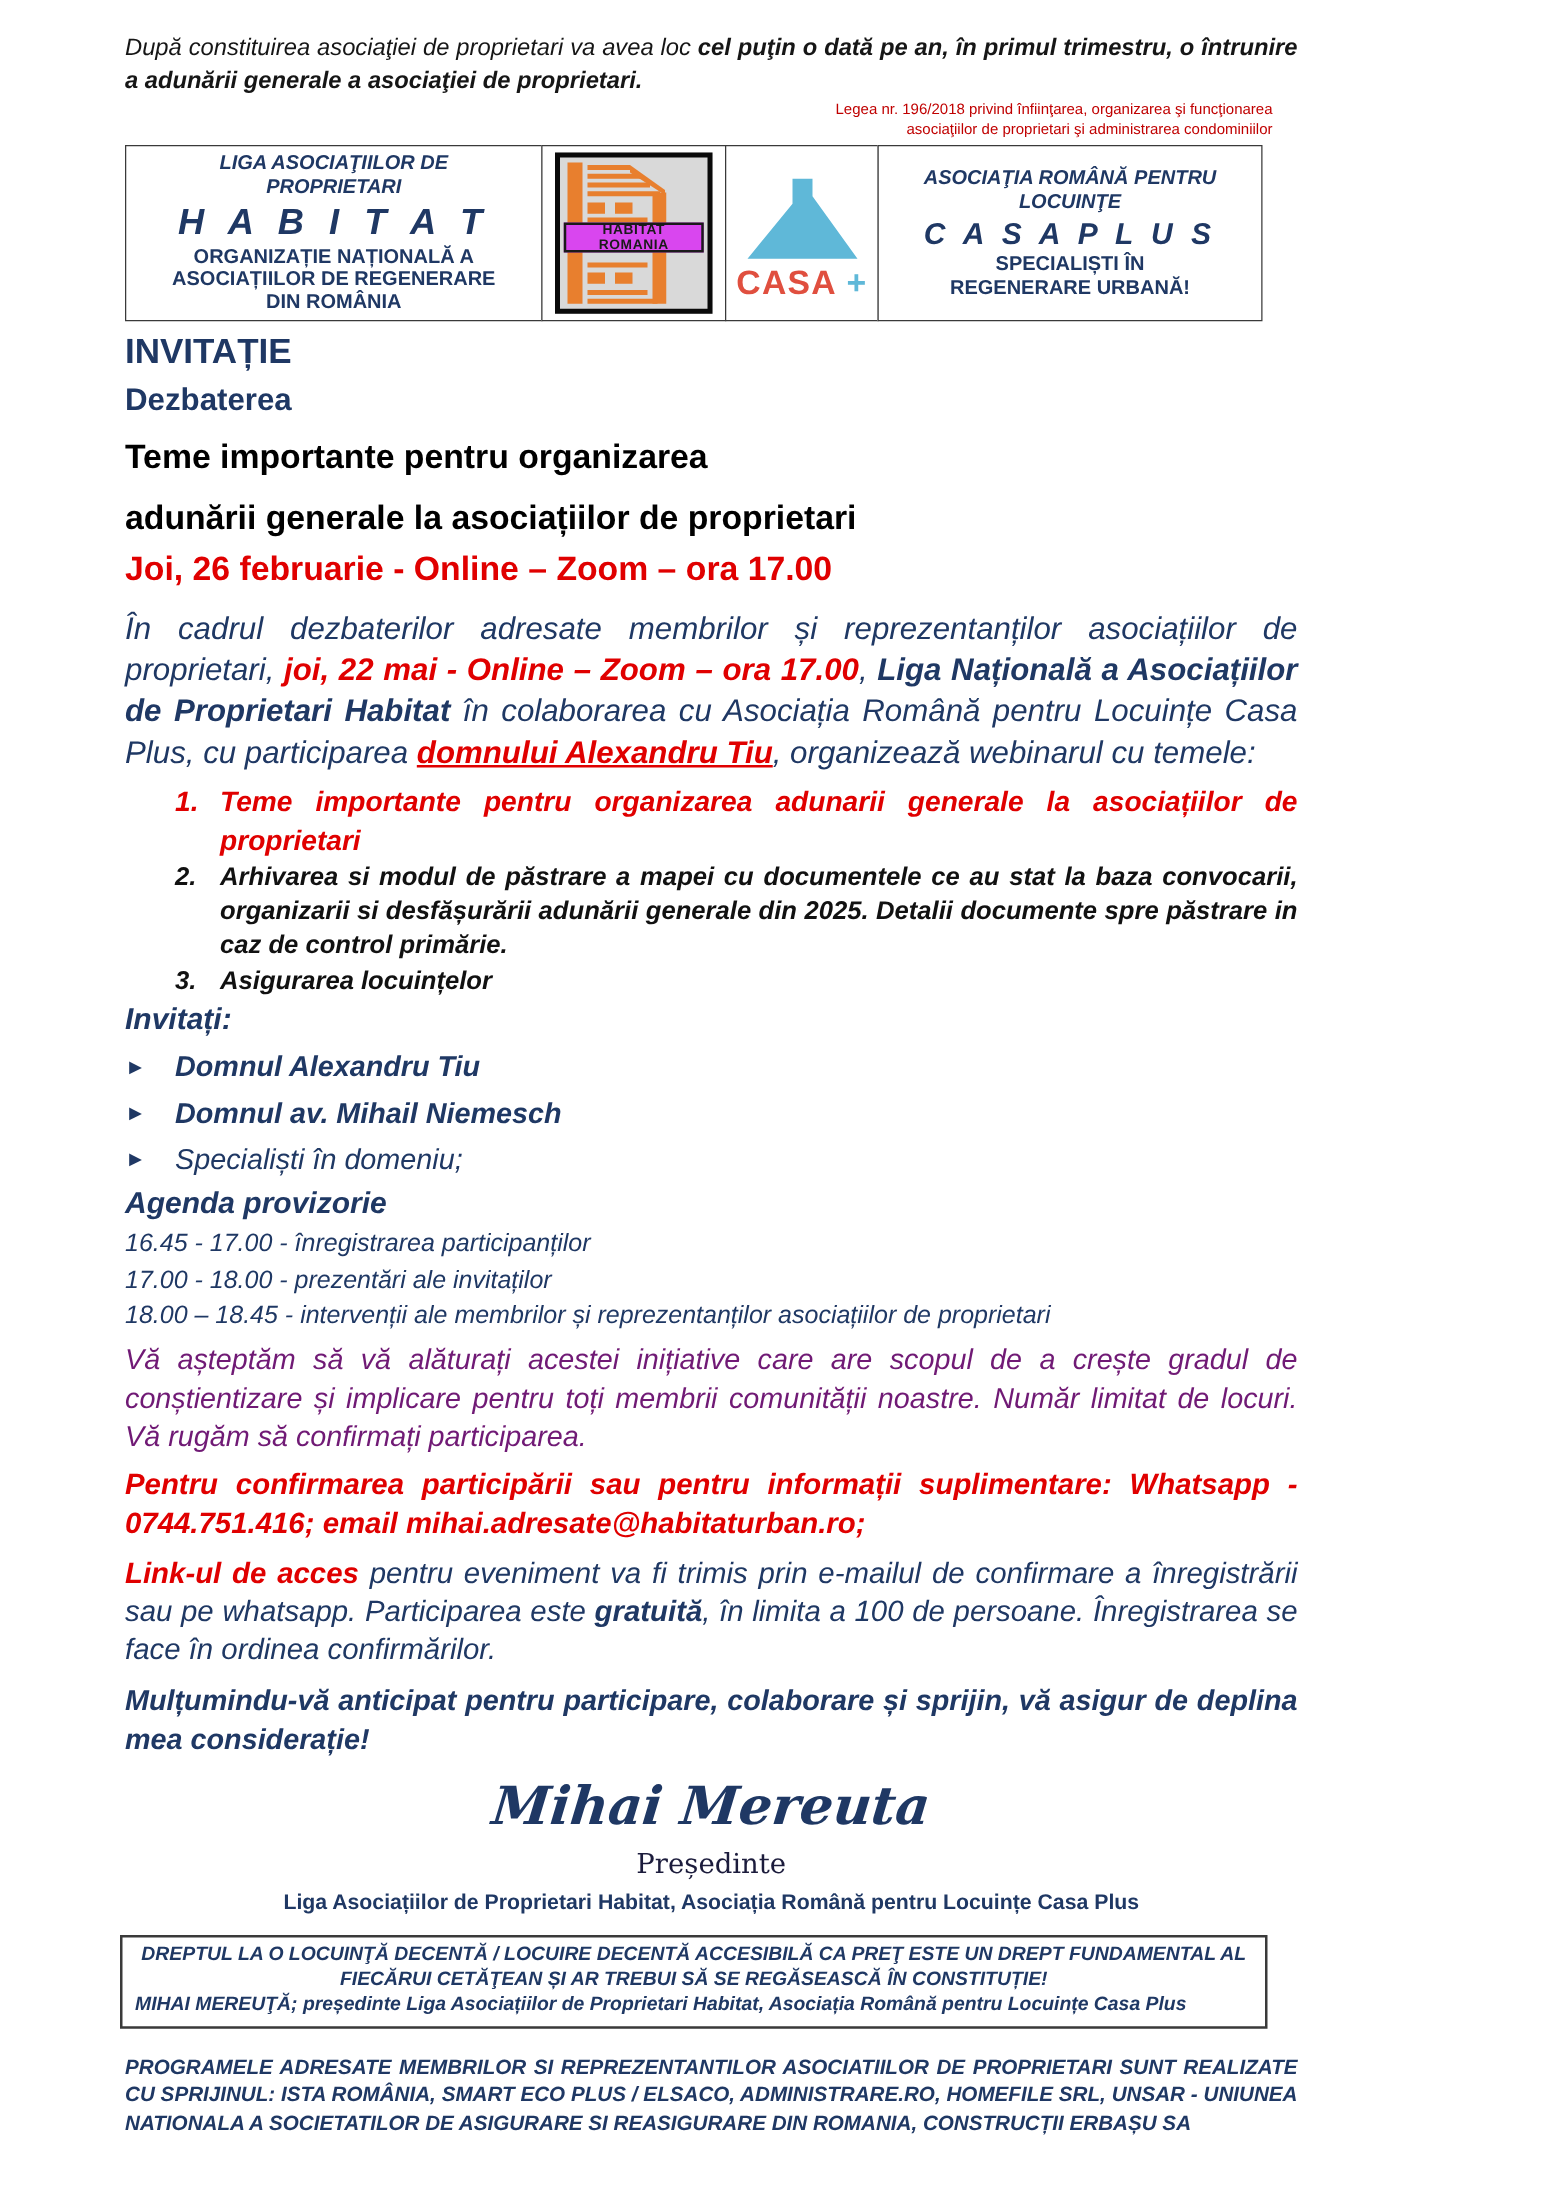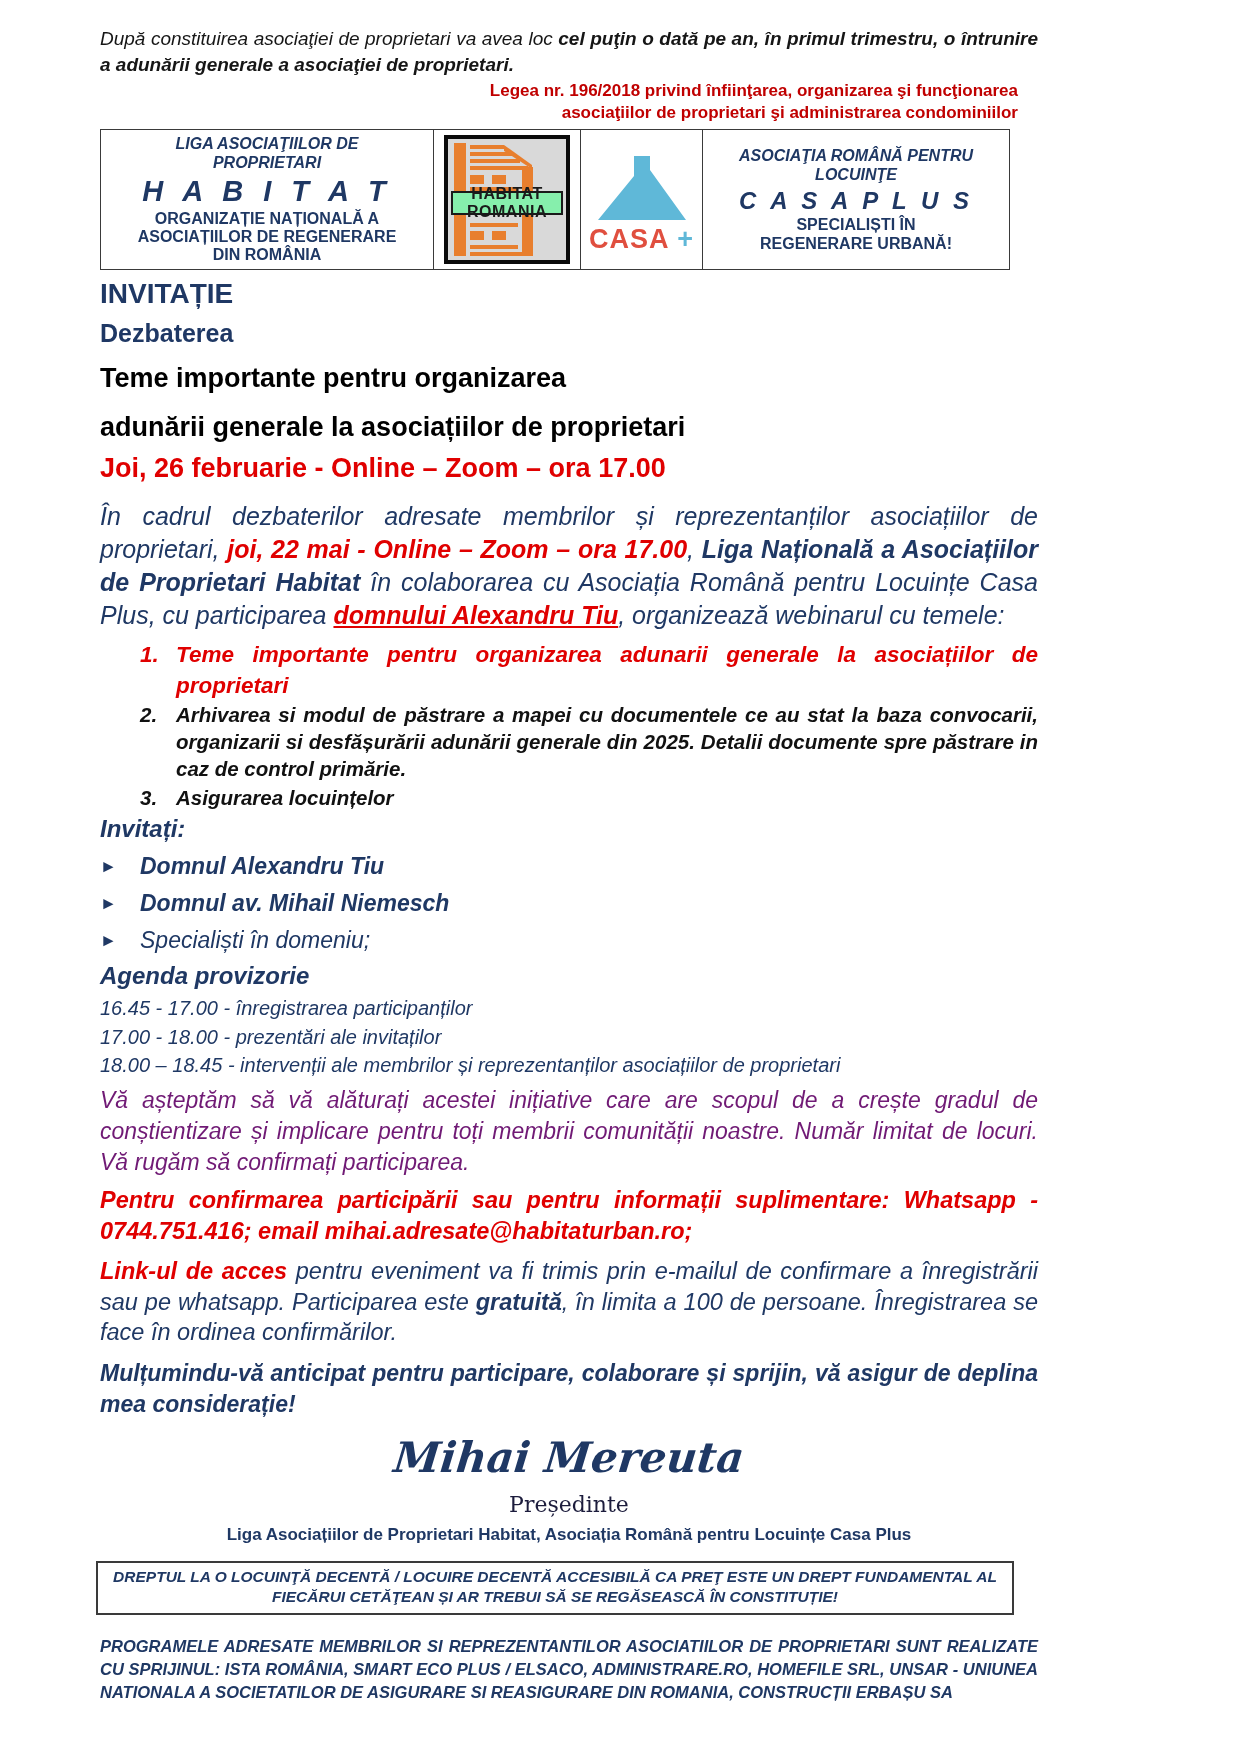--- a/index.html
+++ b/index.html
@@ -16,21 +16,21 @@
   .red { color:#e00000; }
   .b { font-weight:700; }
   .u { text-decoration:underline; }
 
   .top-quote {
     font-size:19px; line-height:1.35; font-style:italic;
     text-align:justify; color:#161616;
   }
   .law-note {
     margin-top:3px; margin-right:20px;
-    font-size:17px; line-height:1.3; font-weight:700;
+    font-size:12px; line-height:1.3; font-weight:400;
     color:#c00000; text-align:right;
   }
 
   
   .header-table {
     margin-top:5px; width:912px; height:141px;
     display:flex; align-items:stretch;
   }
   .cell {
     border:1px solid #3a3a3a; background:#fff;
@@ -43,22 +43,22 @@
   .cell-casa  { width:123px; }
   .cell-right { width:308px; }
   .org-line { font-size:16px; line-height:1.18; font-weight:700; font-style:italic; color:#1f3864; }
   .org-brand { font-size:29px; line-height:1.1; font-weight:700; font-style:italic; color:#1f3864; letter-spacing:6px; margin:3px 0 2px 0; white-space:nowrap; }
   .org-brand2 { font-size:24px; letter-spacing:4px; }
   .org-sub { font-size:16px; line-height:1.15; font-weight:700; color:#1f3864; }
 
   .hab-logo { width:126px; height:129px; background:#d9d9d9; border:4px solid #0a0a0a; position:relative; overflow:hidden; }
   .hab-label {
     position:absolute; left:3px; right:3px; top:52px; height:24px;
-    background:#86efac; border:2px solid #1a1a1a;
-    font-size:16px; font-weight:700; color:#1a1a1a;
+    background:#d946ef; border:2px solid #1a1a1a;
+    font-size:11px; font-weight:700; color:#1a1a1a;
     display:flex; align-items:center; justify-content:center; letter-spacing:.5px;
   }
   .casa-logo { width:112px; height:128px; display:flex; flex-direction:column; align-items:center; justify-content:center; }
   .casa-word { font-size:27px; font-weight:700; color:#e04f3f; letter-spacing:1px; line-height:1; margin-top:2px; }
   .casa-plus { color:#5fb8d8; }
 
   
   .t-center { text-align:left; }
   .title-invitation { margin-top:8px;  font-size:28px; font-weight:700; color:#1f3864; }
   .title-debate     { margin-top:9px;  font-size:25px; font-weight:700; color:#1f3864; }
@@ -233,17 +233,18 @@
   <p class="contact">Pentru confirmarea participării sau pentru informații suplimentare: Whatsapp - 0744.751.416; email mihai.adresate@habitaturban.ro;</p>
   <p class="access"><span class="red b">Link-ul de acces</span><span> pentru eveniment va fi trimis prin e-mailul de confirmare a înregistrării sau pe whatsapp. Participarea este </span><span class="b">gratuită</span><span>, în limita a 100 de persoane. Înregistrarea se face în ordinea confirmărilor.</span></p>
   <p class="thanks">Mulțumindu-vă anticipat pentru participare, colaborare și sprijin, vă asigur de deplina mea considerație!</p>
 
   <div class="sig-name">Mihai Mereuta</div>
   <div class="sig-title">Președinte</div>
   <div class="sig-orgs">Liga Asociațiilor de Proprietari Habitat, Asociația Română pentru Locuințe Casa Plus</div>
 
   <div class="statement-box">
     <div class="statement-center">DREPTUL LA O LOCUINŢĂ DECENTĂ / LOCUIRE DECENTĂ ACCESIBILĂ CA PREŢ ESTE UN DREPT FUNDAMENTAL AL FIECĂRUI CETĂŢEAN ȘI AR TREBUI SĂ SE REGĂSEASCĂ ÎN CONSTITUȚIE!</div>
+    <div class="statement-left">MIHAI MEREUŢĂ; președinte Liga Asociațiilor de Proprietari Habitat, Asociația Română pentru Locuințe Casa Plus</div>
   </div>
 
   <p class="sponsors">PROGRAMELE ADRESATE MEMBRILOR SI REPREZENTANTILOR ASOCIATIILOR DE PROPRIETARI SUNT REALIZATE CU SPRIJINUL: ISTA ROMÂNIA, SMART ECO PLUS / ELSACO, ADMINISTRARE.RO, HOMEFILE SRL, UNSAR - UNIUNEA NATIONALA A SOCIETATILOR DE ASIGURARE SI REASIGURARE DIN ROMANIA, CONSTRUCȚII ERBAȘU SA</p>
 
 </div>
 
 </body></html>

